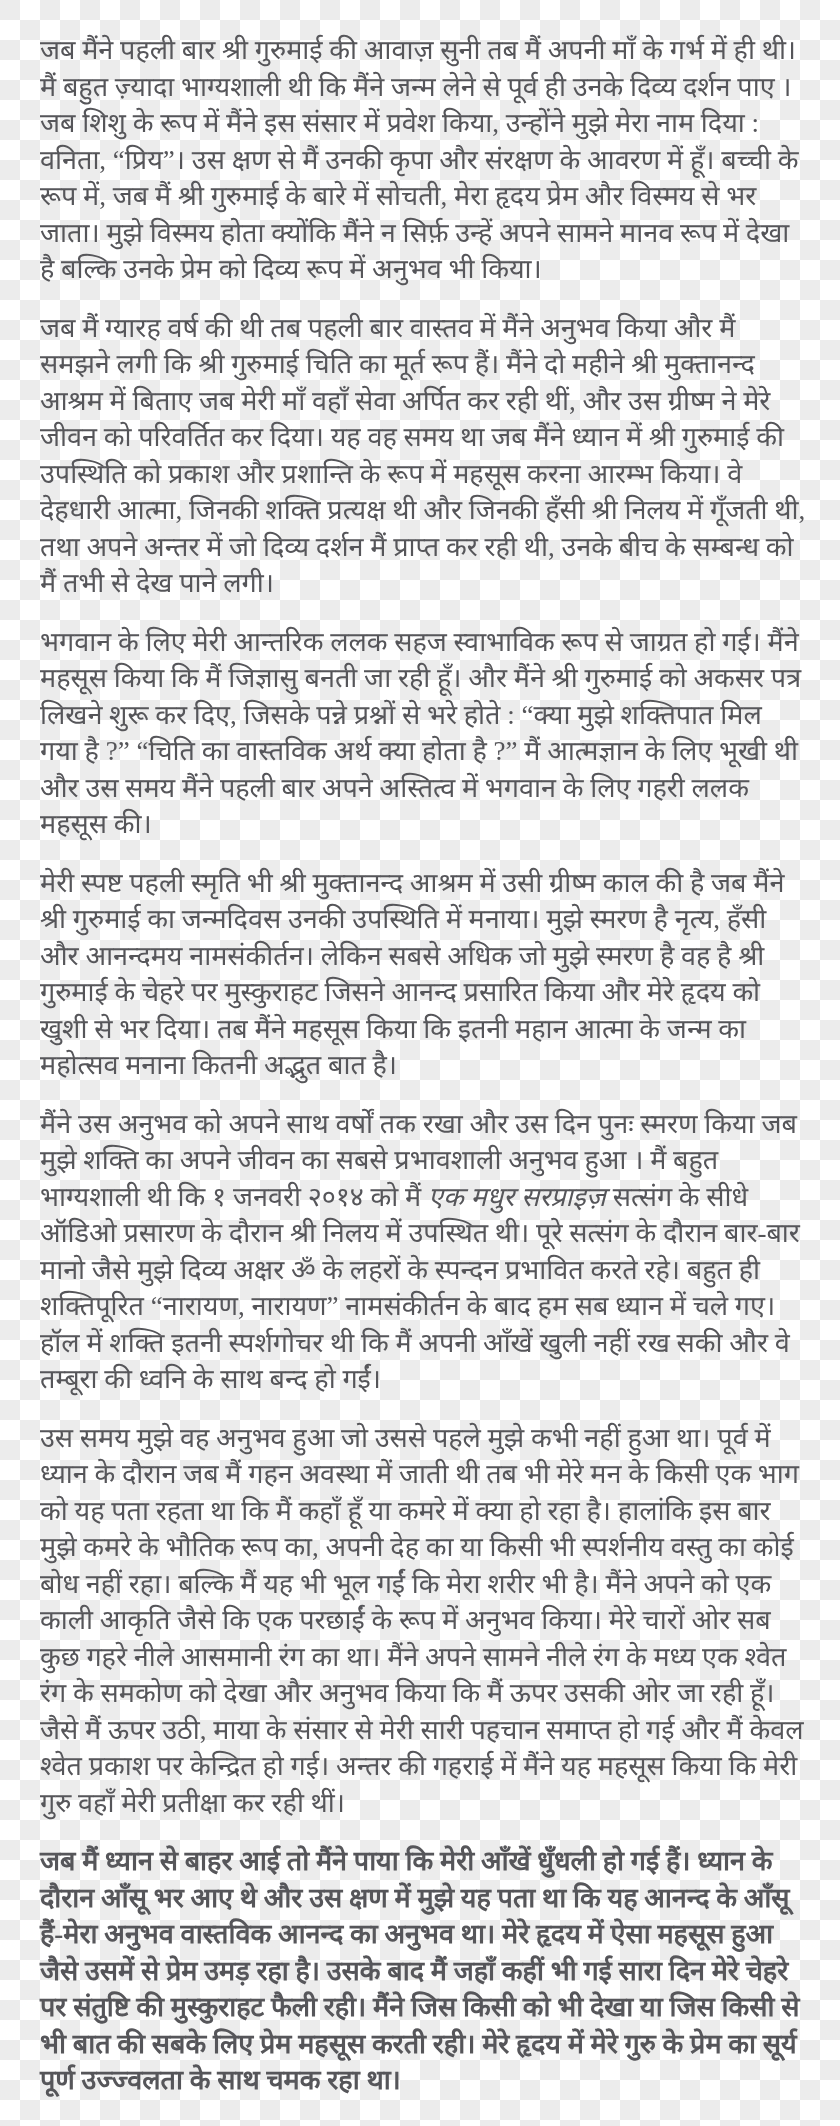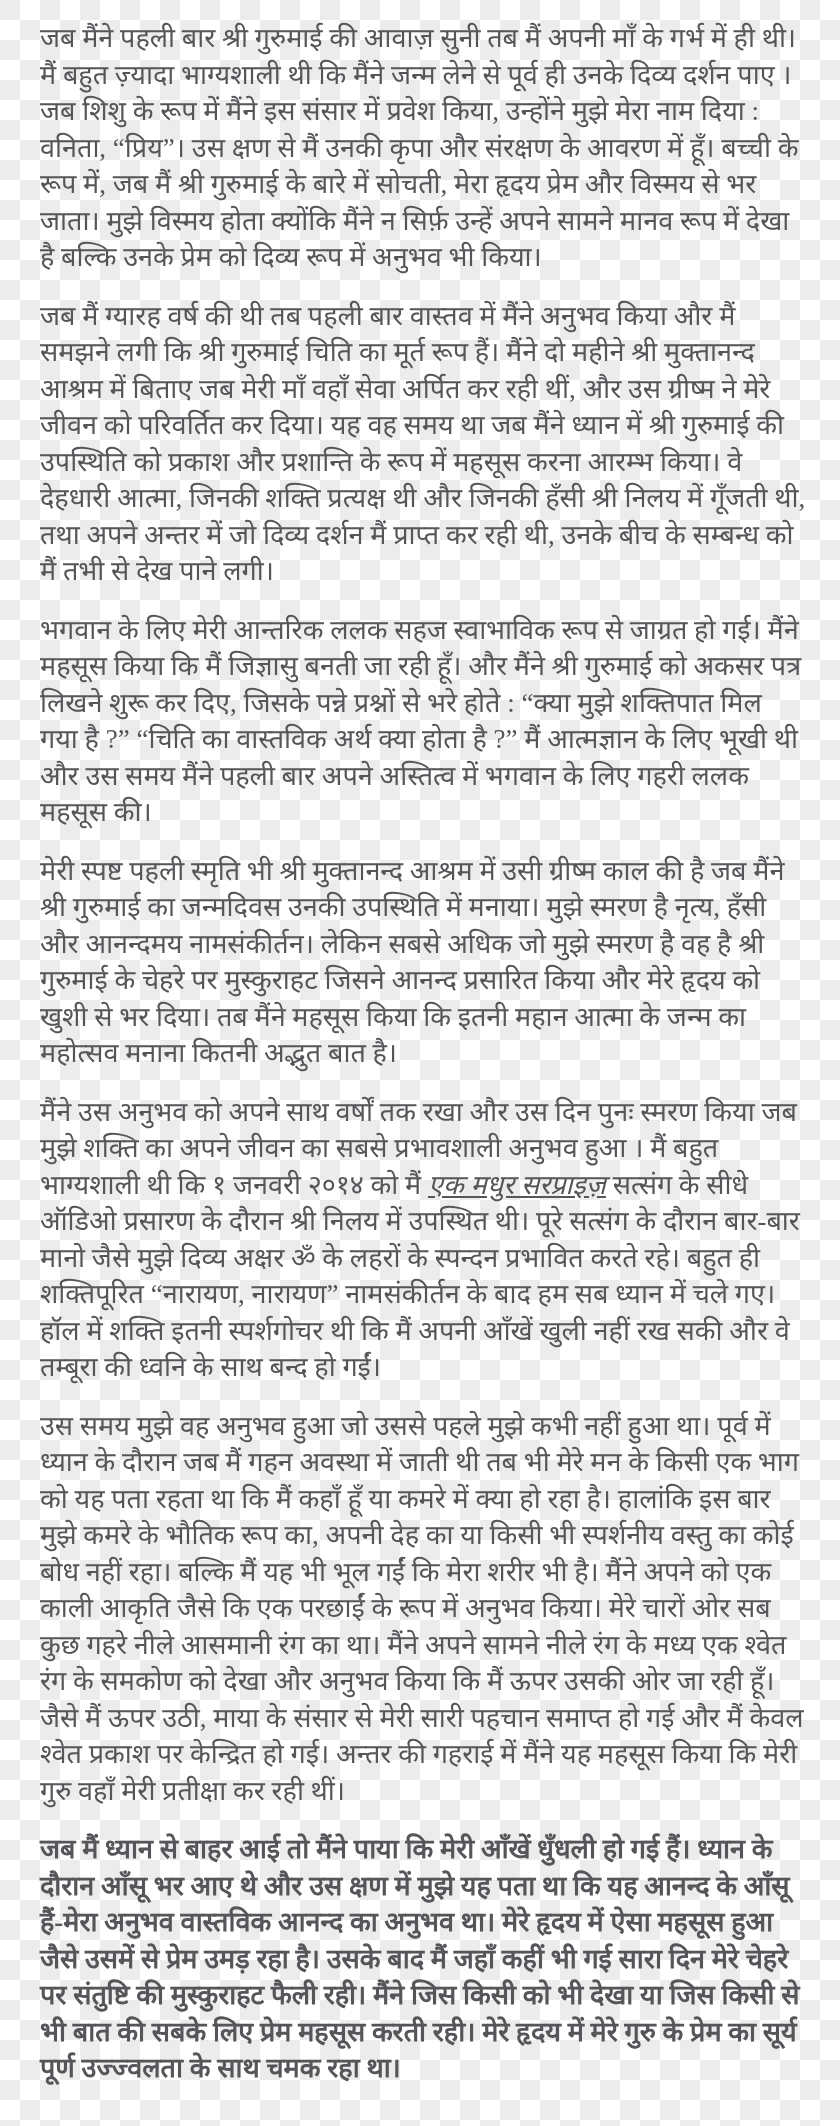--- a/index.html
+++ b/index.html
@@ -17,26 +17,26 @@
     box-sizing: border-box;
     padding: 16px 34px 40px 40px;
     background-color: #ffffff;
     background-image: conic-gradient(#ffffff 90deg, #ececec 90deg 180deg, #ffffff 180deg 270deg, #ececec 270deg 360deg);
     background-size: 40px 40px;
     color: #56565a;
   }
   .para {
     font-size: 27px;
     line-height: 36.5px;
-    margin: 4px 0 22px 0;
+    margin: 16px 0 22px 0;
     text-align: left;
     letter-spacing: 0;
   }
   .para:last-child { margin-bottom: 0; font-weight: bold; }
-  .it { font-style: italic; text-decoration: underline; }
+  .it { font-style: italic; }
 </style>
 </head>
 <body>
 
 <div class="page">
   <p class="para">जब मैंने पहली बार श्री गुरुमाई की आवाज़ सुनी तब मैं अपनी माँ के गर्भ में ही थी। मैं बहुत ज़्यादा भाग्यशाली थी कि मैंने जन्म लेने से पूर्व ही उनके दिव्य दर्शन पाए । जब शिशु के रूप में मैंने इस संसार में प्रवेश किया, उन्होंने मुझे मेरा नाम दिया : वनिता, “प्रिय”। उस क्षण से मैं उनकी कृपा और संरक्षण के आवरण में हूँ। बच्ची के रूप में, जब मैं श्री गुरुमाई के बारे में सोचती, मेरा हृदय प्रेम और विस्मय से भर जाता। मुझे विस्मय होता क्योंकि मैंने न सिर्फ़ उन्हें अपने सामने मानव रूप में देखा है बल्कि उनके प्रेम को दिव्य रूप में अनुभव भी किया।</p>
   <p class="para">जब मैं ग्यारह वर्ष की थी तब पहली बार वास्तव में मैंने अनुभव किया और मैं समझने लगी कि श्री गुरुमाई चिति का मूर्त रूप हैं। मैंने दो महीने श्री मुक्तानन्द आश्रम में बिताए जब मेरी माँ वहाँ सेवा अर्पित कर रही थीं, और उस ग्रीष्म ने मेरे जीवन को परिवर्तित कर दिया। यह वह समय था जब मैंने ध्यान में श्री गुरुमाई की उपस्थिति को प्रकाश और प्रशान्ति के रूप में महसूस करना आरम्भ किया। वे देहधारी आत्मा, जिनकी शक्ति प्रत्यक्ष थी और जिनकी हँसी श्री निलय में गूँजती थी, तथा अपने अन्तर में जो दिव्य दर्शन मैं प्राप्त कर रही थी, उनके बीच के सम्बन्ध को मैं तभी से देख पाने लगी।</p>
   <p class="para">भगवान के लिए मेरी आन्तरिक ललक सहज स्वाभाविक रूप से जाग्रत हो गई। मैंने महसूस किया कि मैं जिज्ञासु बनती जा रही हूँ। और मैंने श्री गुरुमाई को अकसर पत्र लिखने शुरू कर दिए, जिसके पन्ने प्रश्नों से भरे होते : “क्या मुझे शक्तिपात मिल गया है ?” “चिति का वास्तविक अर्थ क्या होता है ?” मैं आत्मज्ञान के लिए भूखी थी और उस समय मैंने पहली बार अपने अस्तित्व में भगवान के लिए गहरी ललक महसूस की।</p>
   <p class="para">मेरी स्पष्ट पहली स्मृति भी श्री मुक्तानन्द आश्रम में उसी ग्रीष्म काल की है जब मैंने श्री गुरुमाई का जन्मदिवस उनकी उपस्थिति में मनाया। मुझे स्मरण है नृत्य, हँसी और आनन्दमय नामसंकीर्तन। लेकिन सबसे अधिक जो मुझे स्मरण है वह है श्री गुरुमाई के चेहरे पर मुस्कुराहट जिसने आनन्द प्रसारित किया और मेरे हृदय को खुशी से भर दिया। तब मैंने महसूस किया कि इतनी महान आत्मा के जन्म का महोत्सव मनाना कितनी अद्भुत बात है।</p>
   <p class="para"><span>मैंने उस अनुभव को अपने साथ वर्षों तक रखा और उस दिन पुनः स्मरण किया जब मुझे शक्ति का अपने जीवन का सबसे प्रभावशाली अनुभव हुआ । मैं बहुत भाग्यशाली थी कि १ जनवरी २०१४ को मैं </span><em class="it">एक मधुर सरप्राइज़</em><span> सत्संग के सीधे ऑडिओ प्रसारण के दौरान श्री निलय में उपस्थित थी। पूरे सत्संग के दौरान बार-बार मानो जैसे मुझे दिव्य अक्षर ॐ के लहरों के स्पन्दन प्रभावित करते रहे। बहुत ही शक्तिपूरित “नारायण, नारायण” नामसंकीर्तन के बाद हम सब ध्यान में चले गए। हॉल में शक्ति इतनी स्पर्शगोचर थी कि मैं अपनी आँखें खुली नहीं रख सकी और वे तम्बूरा की ध्वनि के साथ बन्द हो गईं।</span></p>

